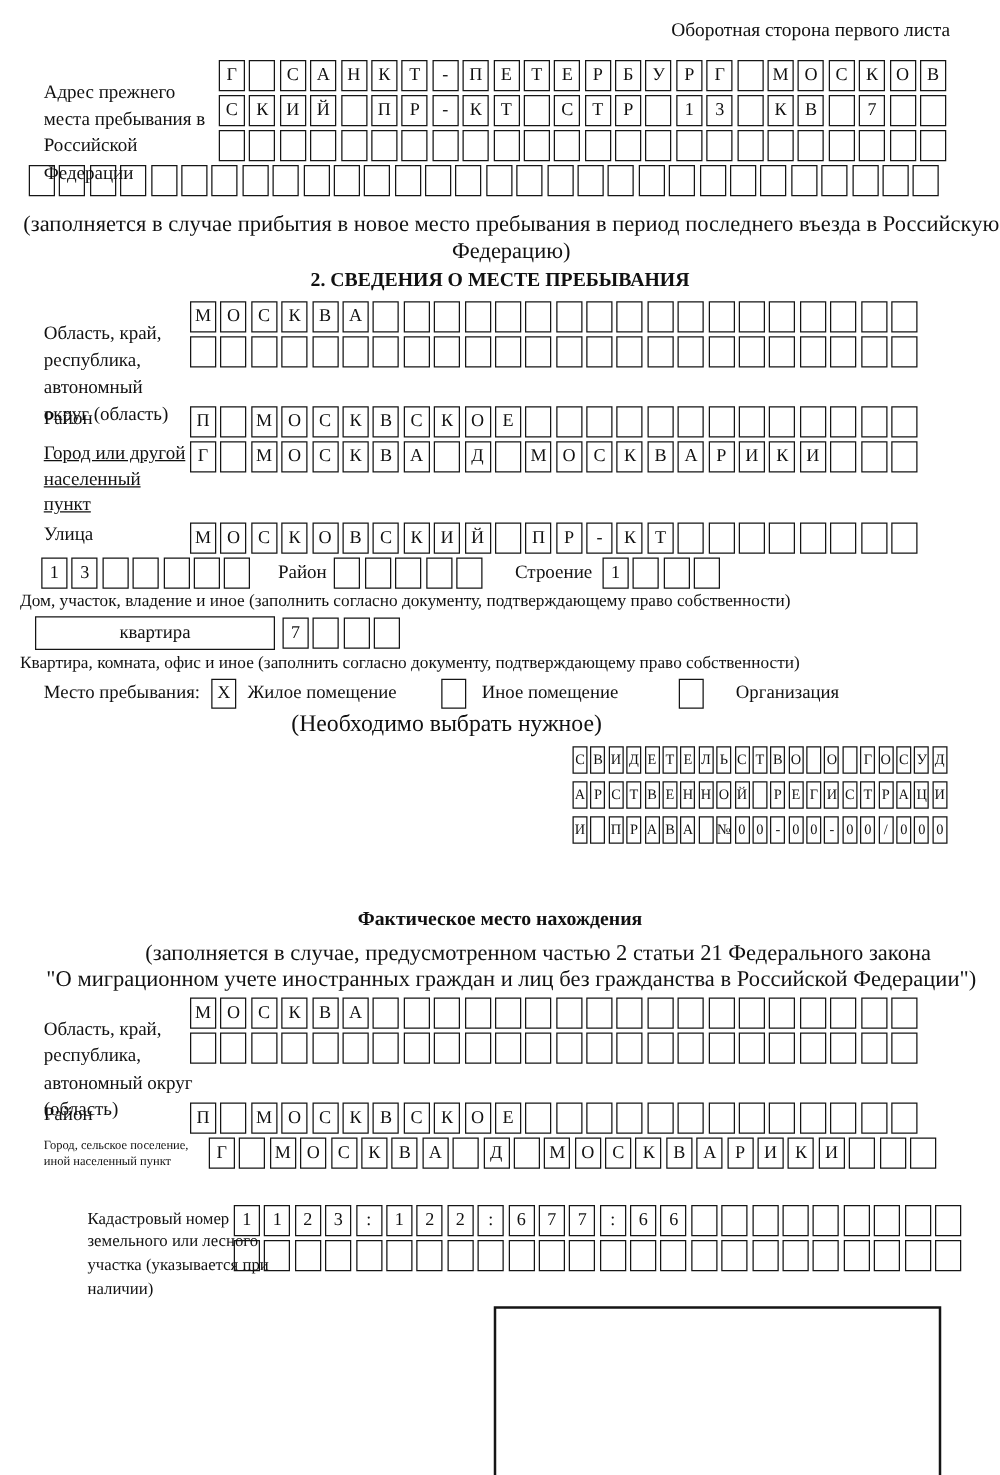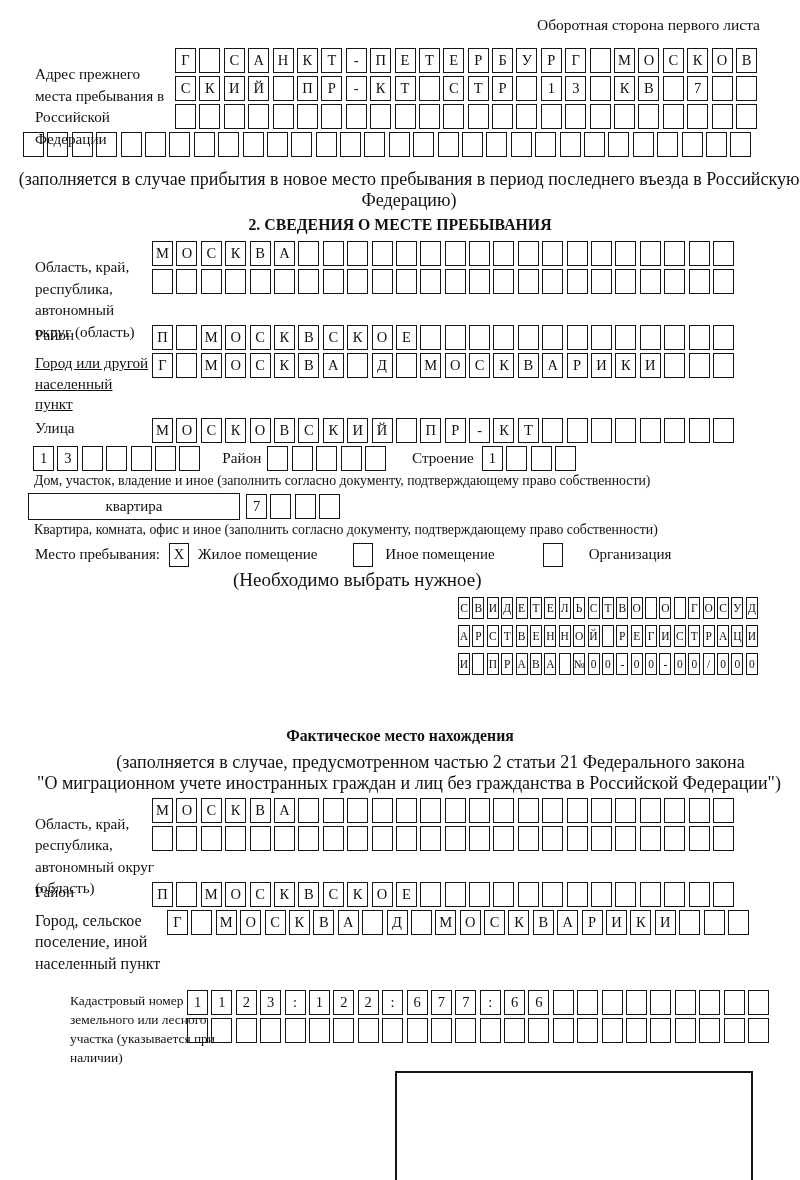--- a/index.html
+++ b/index.html
@@ -30,27 +30,27 @@
 
   .ml175 { margin-left: 175px; }
   .ml152 { margin-left: 152px; }
   .ml23  { margin-left: 23px; }
 
   .note { text-align: center; font-size: 18px; margin: 3px 0 4px 18px; }
   .sec-title { text-align: center; font-weight: bold; font-size: 15.8px; margin: 5px 0 7px 0; }
 
   .inline-line { display: flex; align-items: flex-start; margin-bottom: 3px; }
   .inline-line .flabel-inline { width: 140px; margin-left: 35px; flex: 0 0 auto; font-size: 15.2px; line-height: 1.35; }
-  .inline-line .flabel-inline.small { font-size: 16px; width: 132px; }
+  .inline-line .flabel-inline.small { font-size: 10px; width: 132px; }
 
   .house-row { display: flex; align-items: center; margin: 2px 0 2px 28px; }
   .wide-box { height: 27px; border: 1.6px solid #151515; display: flex; align-items: center; justify-content: center; font-size: 15px; }
   .inl-lbl { font-size: 15.2px; }
 
-  .caption { font-size: 13.8px; margin: 1px 0 4px 34px; }
+  .caption { font-size: 13.8px; margin: 1px 0 4px 16px; }
 
   .chk-row { display: flex; align-items: center; margin: 5px 0 2px 35px; }
   .checkbox { width: 20px; height: 24px; border: 1.6px solid #151515; display: flex; align-items: center; justify-content: center; font-size: 14.5px; flex: 0 0 auto; }
 
   .stamp-box { margin: 8px 0 0 395px; width: 358px; height: 176px; border: 2px solid #151515; }
 </style>
 </head>
 <body>
 
 <div class="hdr">Оборотная сторона первого листа</div>
@@ -340,21 +340,21 @@
   <div class="cells">
       <span class="cell">1</span>
       <span class="cell"></span>
       <span class="cell"></span>
       <span class="cell"></span>
     </div>
 </div>
 <div class="caption">Дом, участок, владение и иное (заполнить согласно документу, подтверждающему право собственности)</div>
 
 <div class="house-row">
-  <div class="wide-box" style="width:212px;">квартира</div>
+  <div class="wide-box" style="width:192px;">квартира</div>
   <div class="cells" style="margin-left:6px;">
       <span class="cell">7</span>
       <span class="cell"></span>
       <span class="cell"></span>
       <span class="cell"></span>
     </div>
 </div>
 <div class="caption">Квартира, комната, офис и иное (заполнить согласно документу, подтверждающему право собственности)</div>
 
 <div class="chk-row">

